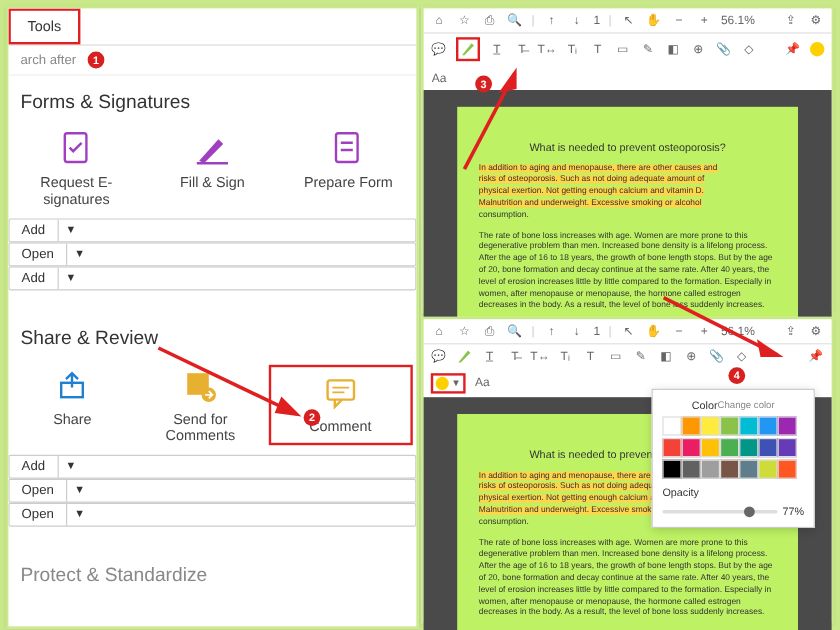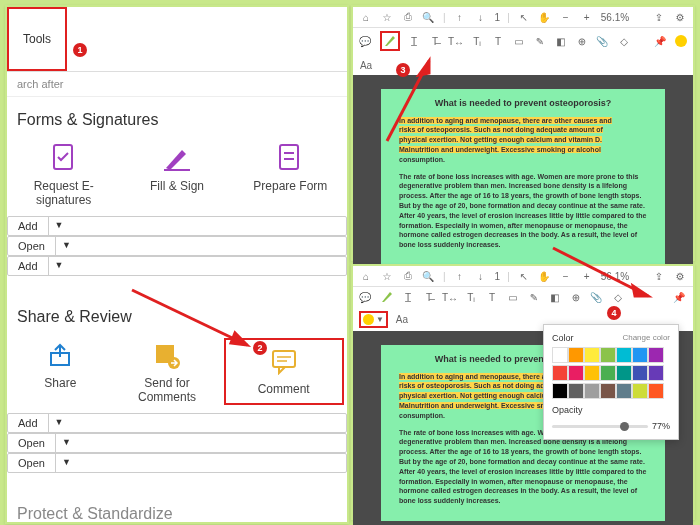--- a/index.html
+++ b/index.html
@@ -2,39 +2,39 @@
 <html><head>
 <meta charset="utf-8">
 <style>
 body { margin:0; padding:0; font-family:Arial,sans-serif; font-size:11px; color:#333; }
 .canvas { width:700px; height:525px; background:#c8e88a; position:relative; }
 .panel { position:absolute; background:#fff; border:2px solid #c8e88a; box-shadow:0 1px 3px rgba(0,0,0,0.1); }
 .left { left:5px; top:5px; width:340px; height:515px; overflow:hidden; }
 .rt { right:5px; top:5px; width:340px; height:252px; }
 .rb { right:5px; bottom:5px; width:340px; height:252px; }
 .tabs { display:flex; border-bottom:1px solid #ddd; font-size:12px; }
-.tab { padding:23px 14px; border-right:1px solid #e0e0e0; cursor:pointer; background:#f8f8f8; }
+.tab { padding:6px 14px; border-right:1px solid #e0e0e0; cursor:pointer; background:#f8f8f8; }
 .tab.active { background:#fff; font-weight:400; }
 .redbox { border:2px solid #e02020; }
 .search { padding:6px 10px; font-size:11px; color:#888; border-bottom:1px solid #eee; }
 .section-title { font-size:16px; padding:14px 10px 8px 10px; color:#333; }
 .tool-row { display:flex; justify-content:space-around; padding:4px 0 4px 0; }
 .tool-item { display:flex; flex-direction:column; align-items:center; width:100px; gap:4px; }
 .tool-icon { width:34px; height:34px; display:flex; align-items:center; justify-content:center; }
 .tool-label { font-size:12px; text-align:center; color:#444; line-height:1.2; min-height:14px; }
 .btn-row { display:flex; justify-content:space-around; padding:4px 0 18px 0;flex-direction:column; }
 .btn-combo { display:flex; border:1px solid #ccc; border-radius:2px; font-size:11px; }
 .btn-combo .bt { padding:3px 10px; border-right:1px solid #ccc; }
 .btn-combo .dd { padding:3px 6px; font-size:9px; }
 .num-badge { width:14px; height:14px; border-radius:50%; background:#d92020; color:#fff; display:flex; align-items:center; justify-content:center; font-size:9px; font-weight:bold; position:absolute; }
 .toolbar { display:flex; align-items:center; gap:7px; padding:3px 6px; border-bottom:1px solid #e0e0e0; font-size:10px; color:#666; flex-wrap:wrap; }
 .toolbar.sub { border-bottom:none; }
 .tico { width:14px; height:14px; display:flex; align-items:center; justify-content:center; color:#666; cursor:pointer; }
 .docarea { background:#4a4a4a; padding:14px 28px; height:188px; overflow:hidden; }
-.docpage { background:#86efac; padding:8px 18px; font-size:7px; line-height:1.4; color:#333;font-weight:bold; }
+.docpage { background:#bef264; padding:28px 18px; font-size:7px; line-height:1.4; color:#333; }
 .doctitle { text-align:center; font-size:9px; margin-bottom:6px; }
 .hl { background:#ffd54a; }
 .color-popup { position:absolute; right:14px; top:58px; background:#fff; border:1px solid #ccc; box-shadow:0 2px 8px rgba(0,0,0,0.2); padding:8px; width:118px; font-size:9px; }
 .color-grid { display:grid; grid-template-columns:repeat(7,14px); gap:2px; margin:4px 0; }
 .color-grid div { width:14px; height:14px; border:1px solid #ddd; cursor:pointer; }
 .arrow { position:absolute; stroke:#e02020; stroke-width:3; fill:#e02020; }
 .opacity-row { display:flex; align-items:center; gap:4px; margin-top:6px; }
 .slider { flex:1; height:3px; background:#ddd; position:relative; border-radius:2px; }
 .slider::after { content:""; position:absolute; right:20%; top:-3px; width:9px; height:9px; background:#666; border-radius:50%; }
 </style>
@@ -269,21 +269,21 @@
       <div class="doctitle">What is needed to prevent osteoporosis?</div>
       <span class="hl">In addition to aging and menopause, there are other causes and</span><br>
       <span class="hl">risks of osteoporosis. Such as not doing adequate amount of</span><br>
       <span class="hl">physical exertion. Not getting enough calcium and vitamin D.</span><br>
       <span class="hl">Malnutrition and underweight. Excessive smoking or alcohol</span><br>
       <span>consumption.</span>
       <p>The rate of bone loss increases with age. Women are more prone to this degenerative problem than men. Increased bone density is a lifelong process. After the age of 16 to 18 years, the growth of bone length stops. But by the age of 20, bone formation and decay continue at the same rate. After 40 years, the level of erosion increases little by little compared to the formation. Especially in women, after menopause or menopause, the hormone called estrogen decreases in the body. As a result, the level of bone loss suddenly increases.</p>
     </div>
   </div>
   <div class="color-popup">
-    <div style="display:flex;justify-content:space-between;">
+    <div style="display:flex;justify-content:center;">
           <span>Color</span>
           <span style="font-size:8px;color:#888;">Change color</span>
         </div>
     <div class="color-grid" id="color-grid">
           <div style="background: rgb(255, 255, 255);"></div>
           <div style="background: rgb(255, 152, 0);"></div>
           <div style="background: rgb(255, 235, 59);"></div>
           <div style="background: rgb(139, 195, 74);"></div>
           <div style="background: rgb(0, 188, 212);"></div>
           <div style="background: rgb(33, 150, 243);"></div>

